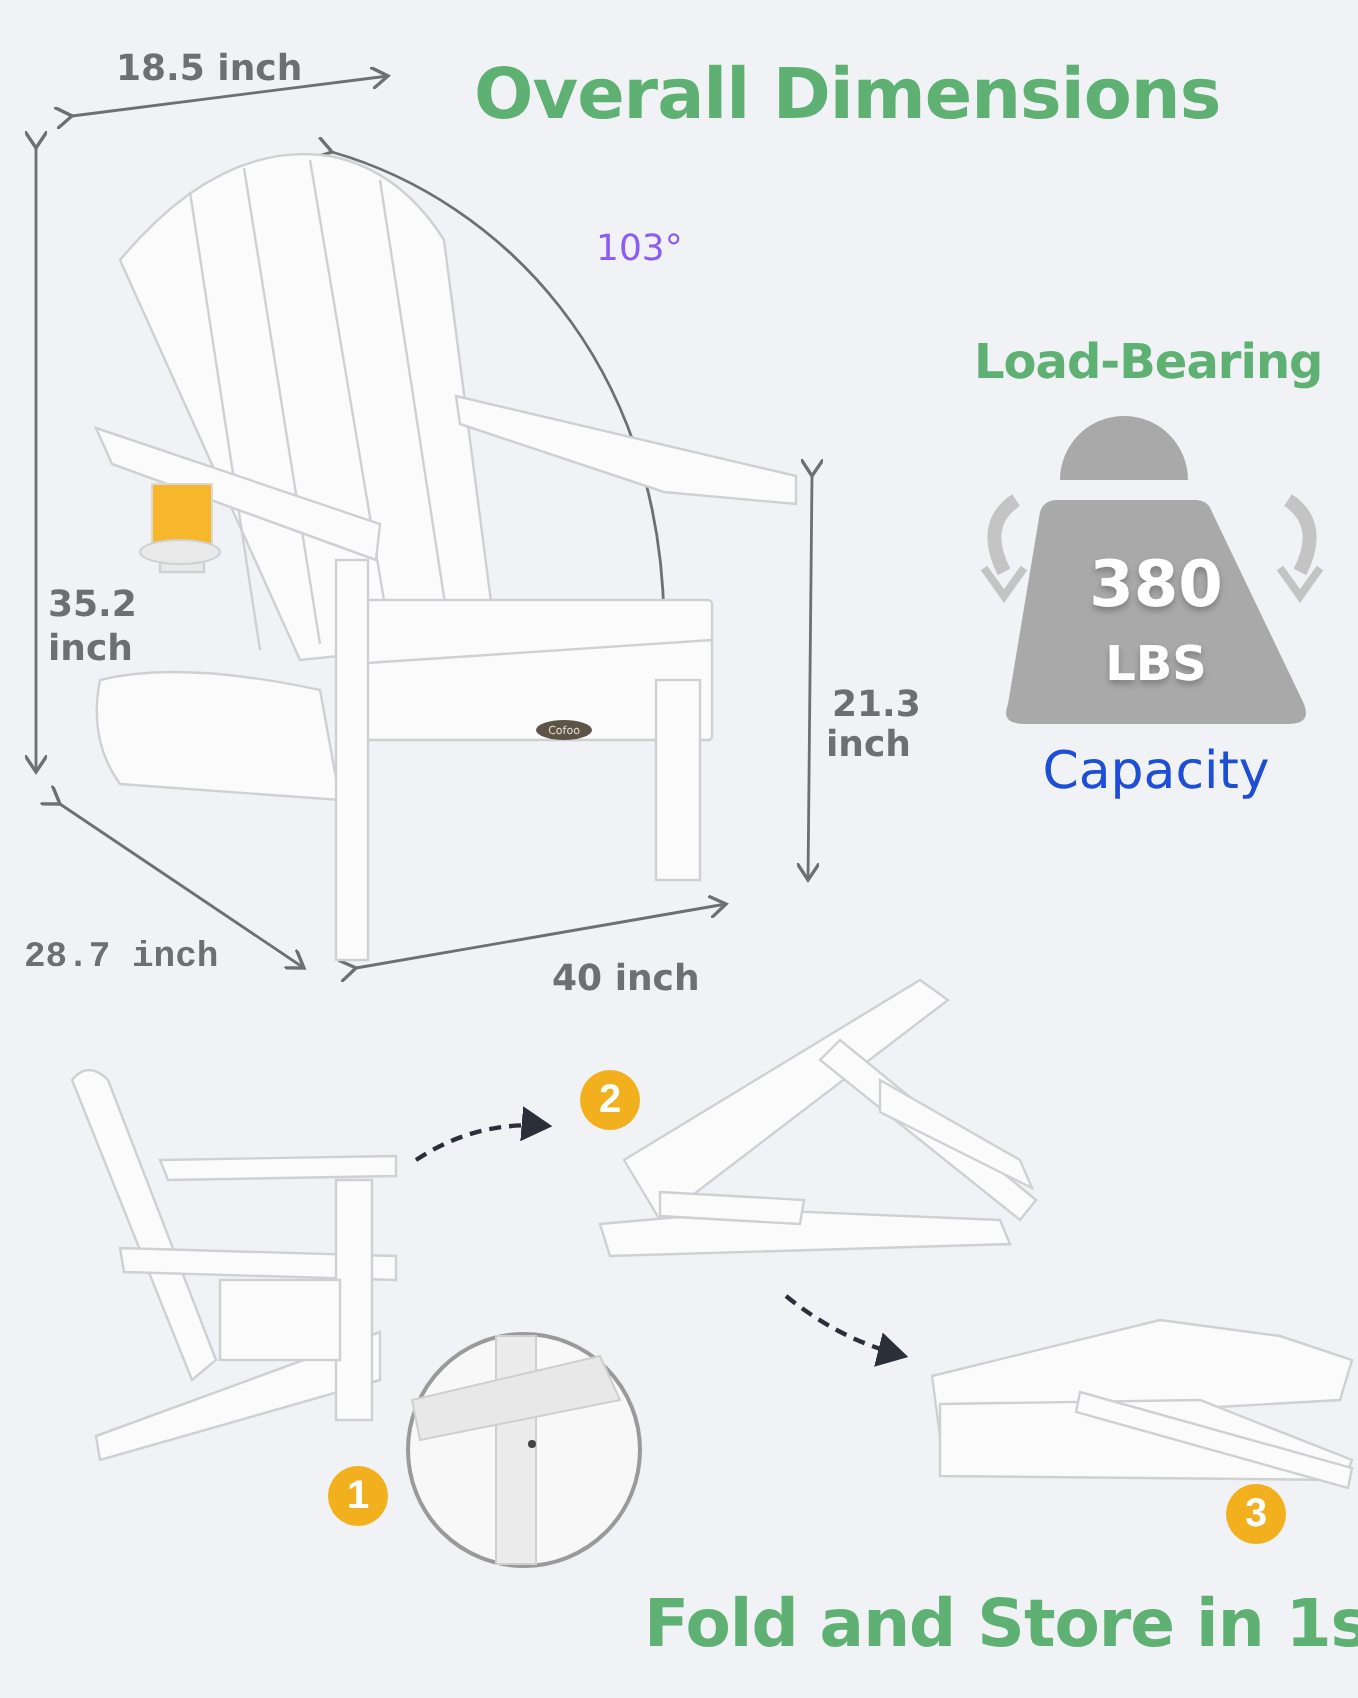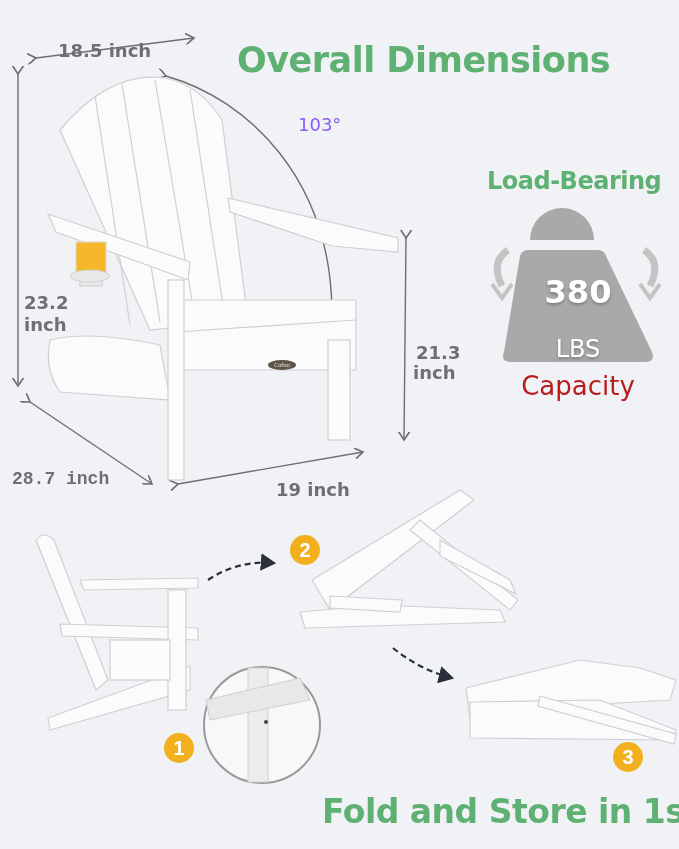--- a/index.html
+++ b/index.html
@@ -106,33 +106,33 @@
   <g fill="#fbfbfb" stroke="#cfd0d3" stroke-width="1.2">
     <path d="M466 688 L 580 660 L 640 668 L 676 680 L 670 700 L 600 704 L 470 718 Z"></path>
     <path d="M470 702 L 600 700 L 676 730 L 672 740 L 470 738 Z"></path>
     <path d="M540 696 L 676 734 L 674 744 L 538 706 Z"></path>
   </g>
 
   <path d="M208 580 Q 238 560 274 563" stroke="#2b2f3a" stroke-width="2.2" stroke-dasharray="6,4" fill="none" marker-end="url(#arrDark)"></path>
   <path d="M393 648 Q 420 670 452 678" stroke="#2b2f3a" stroke-width="2.2" stroke-dasharray="6,4" fill="none" marker-end="url(#arrDark)"></path>
 </svg>
 
-<div class="abs title" style="left:237px; top:40px; font-size:35px;">Overall Dimensions</div>
+<div class="abs title" style="left:237px; top:28px; font-size:35px;">Overall Dimensions</div>
 
-<div class="abs dim" style="left:58px; top:24px;margin-top:16px;">18.5 inch</div>
+<div class="abs dim" style="left:58px; top:24px;">18.5 inch</div>
 <div class="abs dim" style="left:298px; top:114px; font-weight:normal; color:#8b5cf6;">103°</div>
-<div class="abs dim" style="left:24px; top:292px;">23.2</div>
+<div class="abs dim" style="left:24px; top:292px;">35.2</div>
 <div class="abs dim" style="left:24px; top:314px;">inch</div>
 <div class="abs dim" style="left:416px; top:342px;">21.3</div>
 <div class="abs dim" style="left:413px; top:362px;">inch</div>
 <div class="abs dim" style="left:12px; top:468px;font-family:Liberation Mono, monospace;">28.7 inch</div>
-<div class="abs dim" style="left:276px; top:479px;">19 inch</div>
+<div class="abs dim" style="left:276px; top:479px;">40 inch</div>
 
 <div class="abs title" style="left:487px; top:167px; font-size:24px;">Load-Bearing</div>
 <div class="abs" style="left:528px; top:268px; width:100px; text-align:center; color:#fff; font-weight:bold; font-size:32px; font-family:'DejaVu Sans', sans-serif; line-height:48px; text-shadow:0 2px 3px rgba(0,0,0,0.25);">380</div>
-<div class="abs" style="left:528px; top:318px; width:100px; text-align:center; color:#fff; font-weight:normal; font-size:24px; font-family:'DejaVu Sans', sans-serif; line-height:28px; text-shadow:0 2px 3px rgba(0,0,0,0.25);margin-top:17px;">LBS</div>
-<div class="abs" style="left:508px; top:370px; width:140px; text-align:center; color:#b91c1c; font-size:26px; font-family:'DejaVu Sans', sans-serif; line-height:32px;">Capacity</div>
+<div class="abs" style="left:528px; top:318px; width:100px; text-align:center; color:#fff; font-weight:bold; font-size:24px; font-family:'DejaVu Sans', sans-serif; line-height:28px; text-shadow:0 2px 3px rgba(0,0,0,0.25);">LBS</div>
+<div class="abs" style="left:508px; top:370px; width:140px; text-align:center; color:#1d4ed8; font-size:26px; font-family:'DejaVu Sans', sans-serif; line-height:32px;">Capacity</div>
 
 <div class="abs badge" style="left:164px; top:733px;">1</div>
 <div class="abs badge" style="left:290px; top:535px;">2</div>
 <div class="abs badge" style="left:613px; top:742px;">3</div>
 
 <div class="abs title" style="left:288px; top:792px; font-size:33px;margin-left:34px;">Fold and Store in 1s</div>
 
 </body></html>

